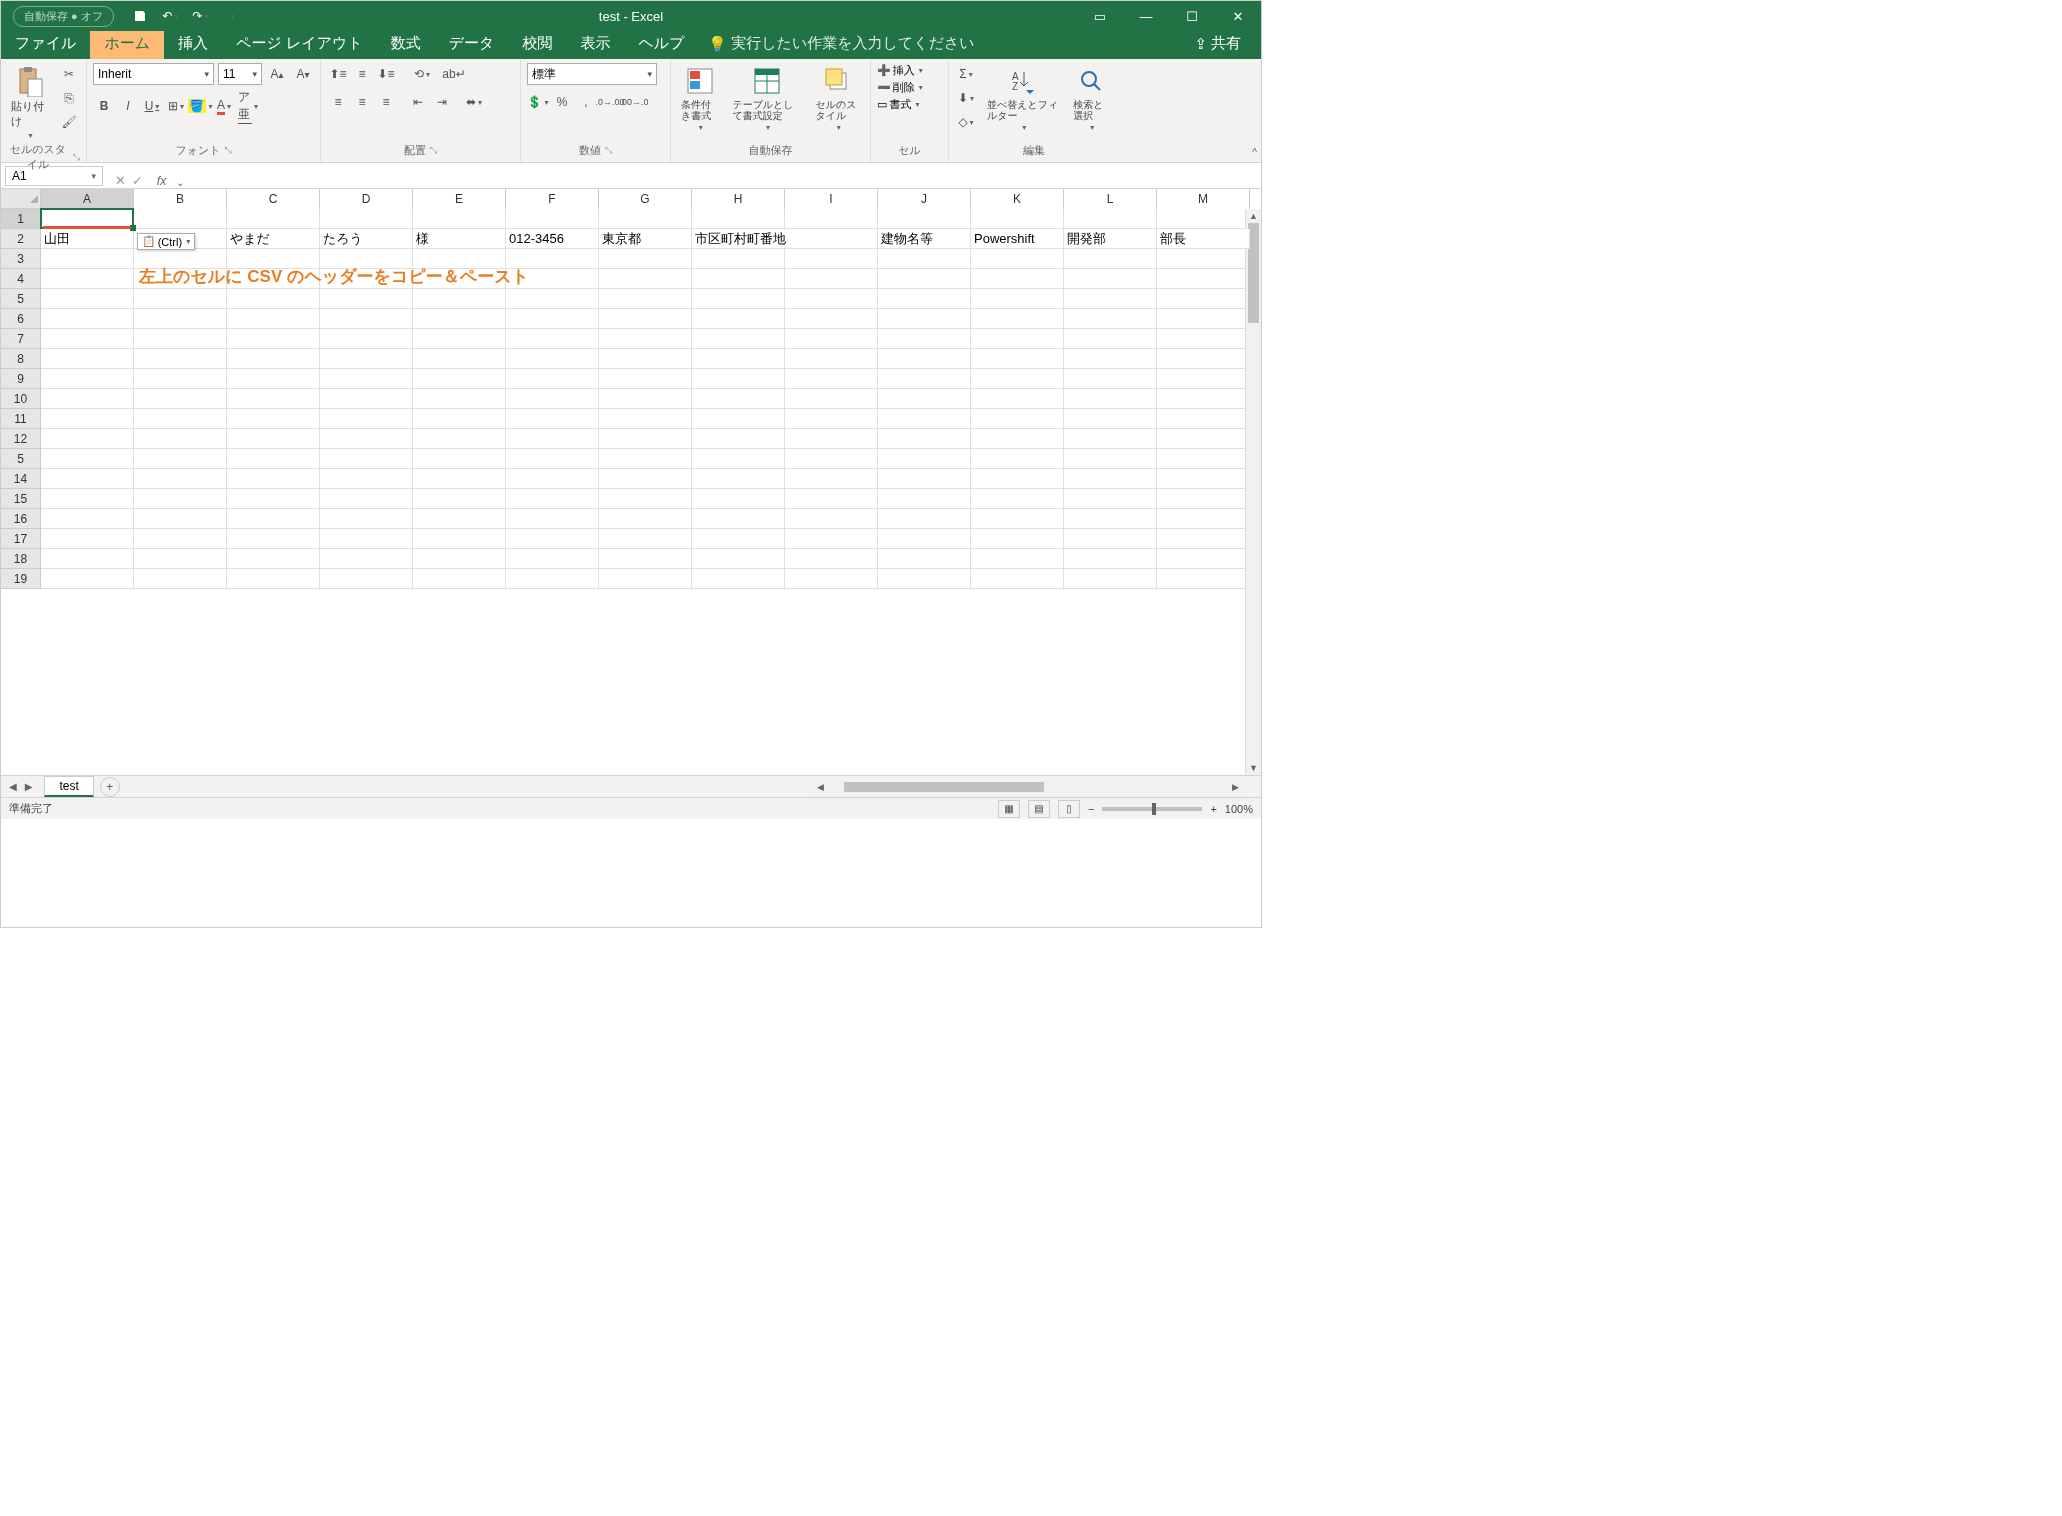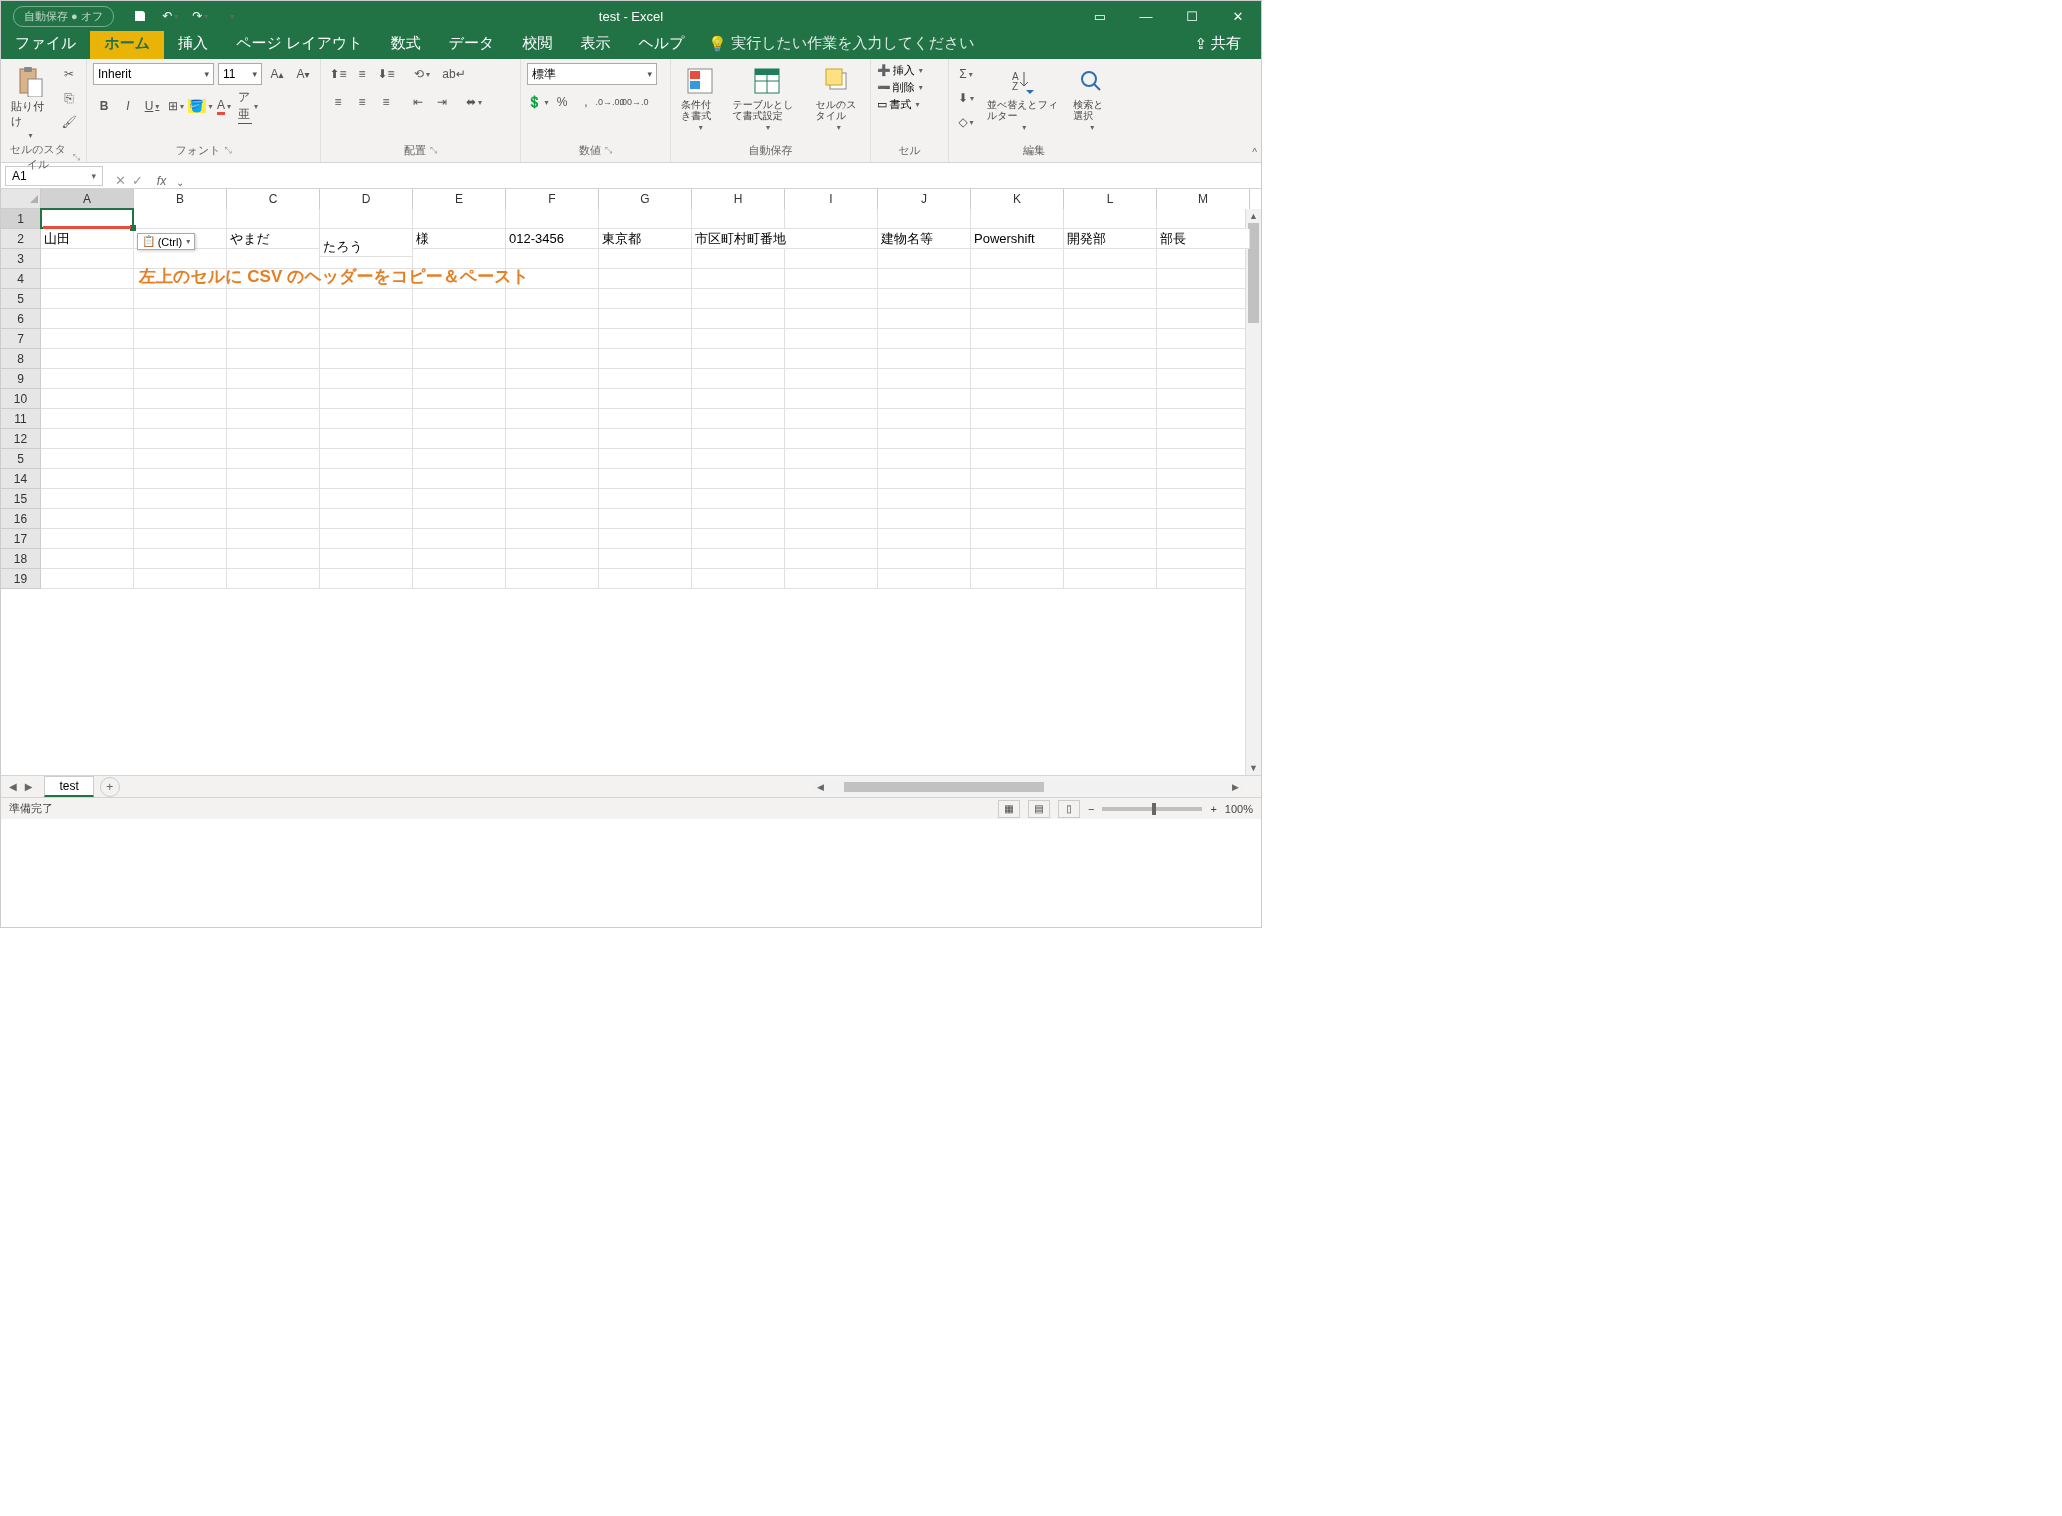--- a/index.html
+++ b/index.html
@@ -11,21 +11,21 @@
 .autosave { border: 1px solid rgba(255,255,255,0.4); border-radius: 10px; padding: 2px 10px; font-size: 11px; color: rgba(255,255,255,0.7); }
 .qat { display: flex; gap: 14px; margin-left: 10px; align-items: center; }
 .qat-icon { width: 16px; height: 16px; display: flex; align-items: center; justify-content: center; color: #fff; }
 .doctitle { position: absolute; left: 50%; transform: translateX(-50%); font-size: 13px; text-align: center; }
 .winbtns { position: absolute; right: 0; display: flex; }
 .winbtn { width: 46px; height: 30px; display: flex; align-items: center; justify-content: center; color: #fff; font-size: 13px; }
 
 
 .tabbar { background: #217346; height: 28px; display: flex; align-items: flex-end; color: #fff; font-size: 15px; }
 .tab { padding: 6px 14px; cursor: pointer; }
-.tab.active { background: #eab308; color: #217346; font-weight: 700; }
+.tab.active { background: #fdba74; color: #217346; font-weight: 400; }
 .tellme { display: flex; align-items: center; gap: 4px; color: rgba(255,255,255,0.85); padding: 6px 10px; }
 .share { position: absolute; right: 10px; color: #fff; display: flex; align-items: center; gap: 4px; padding: 6px 10px; }
 
 
 .ribbon { background: #f3f2f1; height: 104px; border-bottom: 1px solid #d4d4d4; display: flex; position: relative; }
 .group { border-right: 1px solid #e1dfdd; display: flex; flex-direction: column; padding: 4px 6px 2px; }
 .group-body { flex: 1; display: flex; align-items: flex-start; gap: 6px; }
 .group-label { text-align: center; font-size: 11px; color: #666; padding-bottom: 2px; display:flex; justify-content:center; align-items:center; gap:4px; }
 .group-label .launcher { font-size: 9px; color: #888; }
 .btn-big { display: flex; flex-direction: column; align-items: center; justify-content: flex-start; font-size: 11px; color: #444; gap: 2px; padding: 2px 4px; }
@@ -657,21 +657,21 @@
 
         <div class="paste-badge" style="left: 96px; top: 24px; z-index: 3;">
           <span>📋</span>
             <span>(Ctrl)</span>
             <span class="dd">▾</span>
         </div>
 
         <div class="annotation" style="left: 98px; top: 56px; z-index: 3;">左上のセルに CSV のヘッダーをコピー＆ペースト</div>
       <div class="cell" style="left: 0px; top: 20px; width: 93px; z-index: 2; background: rgb(255, 255, 255);">山田</div>
           <div class="cell" style="left: 186px; top: 20px; width: 93px; z-index: 2; background: rgb(255, 255, 255);">やまだ</div>
-          <div class="cell" style="left: 279px; top: 20px; width: 93px; z-index: 2; background: rgb(255, 255, 255); margin-top: 8px;">たろう</div>
+          <div class="cell" style="left: 279px; top: 20px; width: 93px; z-index: 2; background: rgb(255, 255, 255);">たろう</div>
           <div class="cell" style="left: 372px; top: 20px; width: 93px; z-index: 2; background: rgb(255, 255, 255);">様</div>
           <div class="cell" style="left: 465px; top: 20px; width: 93px; z-index: 2; background: rgb(255, 255, 255);">012-3456</div>
           <div class="cell" style="left: 558px; top: 20px; width: 93px; z-index: 2; background: rgb(255, 255, 255);">東京都</div>
           <div class="cell" style="left: 651px; top: 20px; width: 186px; z-index: 2; background: rgb(255, 255, 255);">市区町村町番地</div>
           <div class="cell" style="left: 837px; top: 20px; width: 93px; z-index: 2; background: rgb(255, 255, 255);">建物名等</div>
           <div class="cell" style="left: 930px; top: 20px; width: 93px; z-index: 2; background: rgb(255, 255, 255);">Powershift</div>
           <div class="cell" style="left: 1023px; top: 20px; width: 93px; z-index: 2; background: rgb(255, 255, 255);">開発部</div>
           <div class="cell" style="left: 1116px; top: 20px; width: 93px; z-index: 2; background: rgb(255, 255, 255);">部長</div>
         </div>
     </div>

